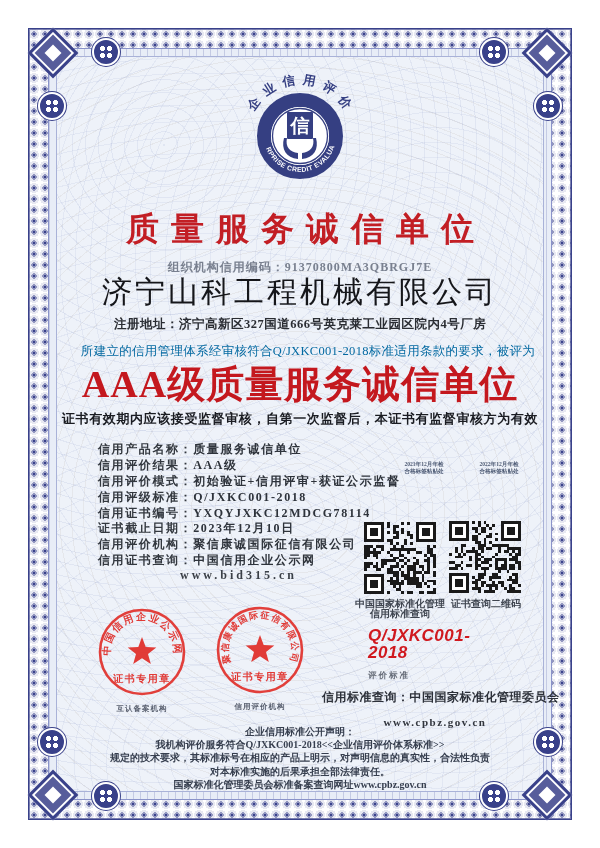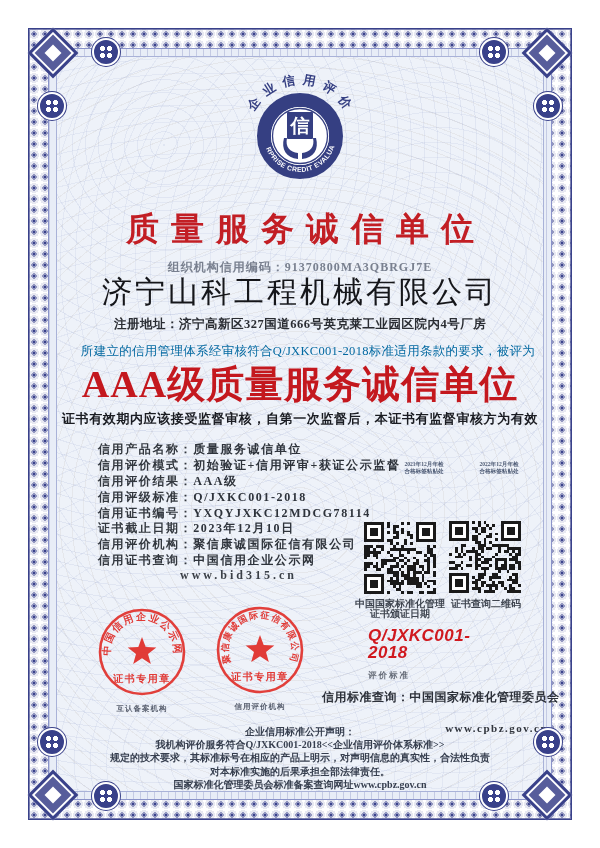--- a/index.html
+++ b/index.html
@@ -68,21 +68,21 @@
   .seal{position:absolute;width:92px;text-align:center;z-index:4;}
   .seal1{left:96px;top:606px;} .seal2{left:214px;top:604px;}
   .sealcap{margin-top:2px;font-size:7.5px;font-weight:bold;color:#5a6170;letter-spacing:1px;}
 
   .badge{position:absolute;left:368px;top:627px;width:156px;z-index:2;}
   .badge .b1{font-family:"Liberation Sans",sans-serif;font-style:italic;font-weight:bold;font-size:17px;line-height:17px;color:#d0191f;letter-spacing:.5px;}
   .badge .bcap{margin-top:9px;font-size:8.5px;font-weight:bold;color:#666c78;letter-spacing:2px;}
 
   .query{position:absolute;left:322px;top:689px;width:226px;text-align:center;z-index:2;}
   .query .q1{font-size:12px;font-weight:bold;color:#2c3039;letter-spacing:.5px;white-space:nowrap;}
-  .query .q2{font-size:11px;font-weight:bold;color:#31353d;letter-spacing:1.5px;margin-top:16px;text-align:right;}
+  .query .q2{font-size:11px;font-weight:bold;color:#31353d;letter-spacing:1.5px;margin-top:10px;}
 
   .statement{position:absolute;left:60px;top:725px;width:480px;text-align:center;z-index:2;
     font-size:10px;line-height:13.2px;font-weight:bold;color:#363e4e;}
   .statement div{white-space:nowrap;}
 </style>
 </head>
 <body>
 
 <div class="page">
   <div class="band"></div>
@@ -135,22 +135,22 @@
     <span>组织机构信用编码：</span><span>91370800MA3QBRGJ7E</span>
   </div>
   <div class="abs company">济宁山科工程机械有限公司</div>
   <div class="abs address">注册地址：济宁高新区327国道666号英克莱工业园区院内4号厂房</div>
   <div class="abs intro">所建立的信用管理体系经审核符合Q/JXKC001-2018标准适用条款的要求，被评为</div>
   <div class="abs grade">AAA级质量服务诚信单位</div>
   <div class="abs note">证书有效期内应该接受监督审核，自第一次监督后，本证书有监督审核方为有效</div>
 
   <div class="details">
     <div class="drow"><span>信用产品名称：</span><span class="val">质量服务诚信单位</span></div>
+    <div class="drow"><span>信用评价结果：</span><span class="val">AAA级</span></div>
     <div class="drow"><span>信用评价模式：</span><span class="val">初始验证+信用评审+获证公示监督</span></div>
-    <div class="drow"><span>信用评价结果：</span><span class="val">AAA级</span></div>
     <div class="drow"><span>信用评级标准：</span><span class="val">Q/JXKC001-2018</span></div>
     <div class="drow"><span>信用证书编号：</span><span class="val">YXQYJXKC12MDCG78114</span></div>
     <div class="drow"><span>证书截止日期：</span><span class="val">2023年12月10日</span></div>
     <div class="drow"><span>信用评价机构：</span><span class="val">聚信康诚国际征信有限公司</span></div>
     <div class="drow"><span>信用证书查询：</span><span class="val">中国信用企业公示网</span></div>
     <div class="drow dsite">www.bid315.cn</div>
   </div>
 
   <div class="annual a1">
     <div>2021年12月年检</div>
@@ -578,21 +578,21 @@
         <rect x="2" y="2" width="3" height="3"></rect>
         <rect x="18" y="0" width="7" height="7"></rect>
         <rect x="19" y="1" width="5" height="5" fill="#fff"></rect>
         <rect x="20" y="2" width="3" height="3"></rect>
         <rect x="0" y="18" width="7" height="7"></rect>
         <rect x="1" y="19" width="5" height="5" fill="#fff"></rect>
         <rect x="2" y="20" width="3" height="3"></rect>
       </svg></div>
   <div class="qrcap c1">
     <div>中国国家标准化管理</div>
-    <div>证书颁证日期</div>
+    <div>信用标准查询</div>
   </div>
   <div class="qrcap c2">证书查询二维码</div>
 
   <div class="seal seal1">
     <svg width="92" height="92" viewBox="0 0 92 92">
       <defs>
           <path id="sealArc0" d="M 23.4 68.6 A 32 32 0 1 1 68.6 68.6"></path>
         </defs>
       <circle cx="46" cy="46" r="42" fill="none" stroke="#e02b26" stroke-width="2.6" opacity=".9"></circle>
       <text font-size="10" font-weight="bold" fill="#e02b26" letter-spacing="2" opacity=".92">

